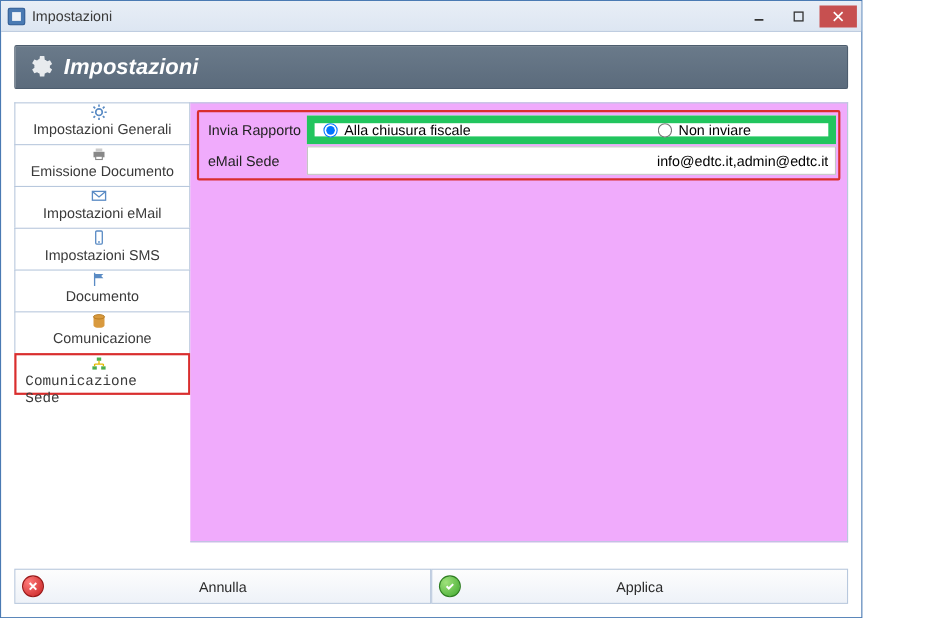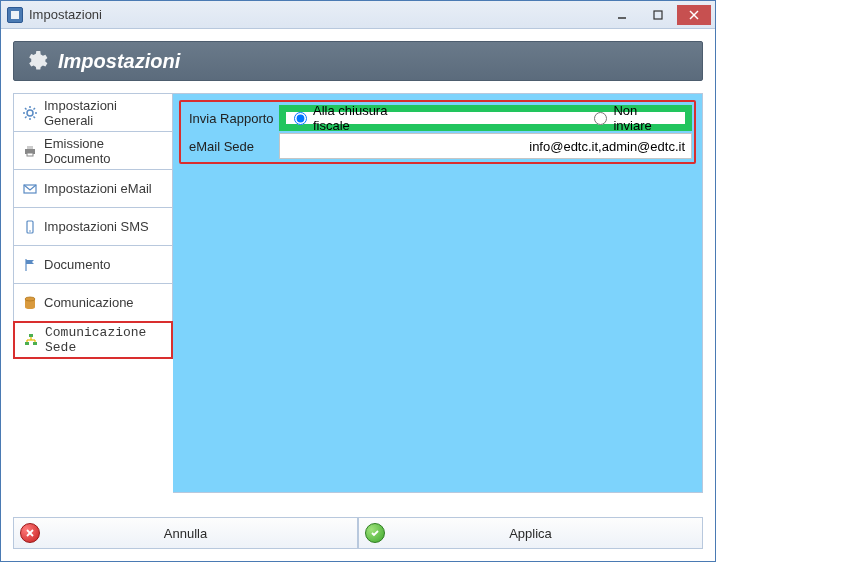--- a/index.html
+++ b/index.html
@@ -1,17 +1,17 @@
 <!DOCTYPE html>
 <html><head>
   <meta charset="utf-8">
   <style>
     * { box-sizing: border-box; margin: 0; padding: 0; }
     body { font-family: "Segoe UI", Tahoma, sans-serif; font-size: 13px; background: #fff; }
-    .window { width: 716px; height: 562px; border: 1px solid #4a7ab3; background: #fff; display: flex; flex-direction: column; }
+    .window { width: 784px; height: 562px; border: 1px solid #4a7ab3; background: #fff; display: flex; flex-direction: column; }
     
     
     .titlebar { height: 28px; background: linear-gradient(#e8eef6,#dde6f2); border-bottom: 1px solid #b8c8dd; display: flex; align-items: center; padding: 0 4px 0 6px; }
     .titlebar-icon { width: 16px; height: 16px; background: #4a7ab3; border: 1px solid #2e5a93; margin-right: 6px; border-radius: 2px; display:flex; align-items:center; justify-content:center; }
     .titlebar-icon svg { width:10px; height:10px; }
     .titlebar-text { flex: 1; color: #3a3a3a; font-size: 13px; }
     .titlebar-controls { display: flex; gap: 2px; }
     .titlebar-btn { width: 34px; height: 20px; display: flex; align-items: center; justify-content: center; border: none; background: transparent; cursor: pointer; }
     .titlebar-btn.close { background: #c75050; }
     .titlebar-btn svg { width: 10px; height: 10px; }
@@ -19,27 +19,27 @@
     
     .headerbar { height: 40px; margin: 12px 12px 0 12px; background: linear-gradient(#6a7a8a,#5b6b7c); border: 1px solid #4d5d6e; border-radius: 2px; display: flex; align-items: center; padding: 0 10px; color: #fff; }
     .gear-icon { width: 24px; height: 24px; margin-right: 10px; }
     .headerbar-title { font-size: 20px; font-weight: 600; font-style: italic; font-family: "Segoe UI", sans-serif; }
     
     
     .body { flex: 1; display: flex; padding: 12px; gap: 0; }
     
     
     .sidebar { width: 160px; display: flex; flex-direction: column; }
-    .sidebar-item { height: 38px; border: 1px solid #b8c8dd; border-bottom: none; background: #fff; display: flex; align-items: center; padding: 0 8px; cursor: pointer; color: #3a3a3a; }
+    .sidebar-item { height: 38px; border: 1px solid #b8c8dd; border-bottom: none; background: #fff; display: flex; align-items: center; padding: 0 8px; cursor: pointer; color: #3a3a3a; flex-direction: column; }
     .sidebar-item:last-child { border-bottom: 1px solid #b8c8dd; }
     .sidebar-item .ico { width: 16px; height: 16px; margin-right: 6px; flex-shrink: 0; display: flex; align-items: center; justify-content: center; }
     .sidebar-item.active { border: 2px solid #d92e2e; font-family: Liberation Mono, monospace; }
     
     
-    .content { flex: 1; border: 1px solid #b8c8dd; border-left: none; background: #7dd3fc; padding: 6px; position: relative; }
+    .content { flex: 1; border: 1px solid #b8c8dd; border-left: none; background: #f0abfc; padding: 6px; position: relative; }
     .highlight-box { border: 2px solid #d92e2e; border-radius: 2px; padding: 2px; }
     .form-row { display: flex; align-items: center; height: 28px; }
     .form-label { width: 96px; padding-left: 6px; color: #222; font-size: 13px; }
     .form-radios { flex: 1; border: 7px solid #22c55e; height: 26px; display: flex; align-items: center; padding: 0 8px; background: #fff; gap: 170px; }
     .radio-opt { display: flex; align-items: center; gap: 6px; cursor: pointer; }
     .radio-opt input { margin: 0; }
     .form-input { flex: 1; border: 1px solid #c5c5c5; height: 26px; padding: 0 6px; font-family: inherit; font-size: 13px; outline: none; text-align: right; }
     
     
     .footer { display: flex; padding: 12px 12px 12px 12px; gap: 0; }

